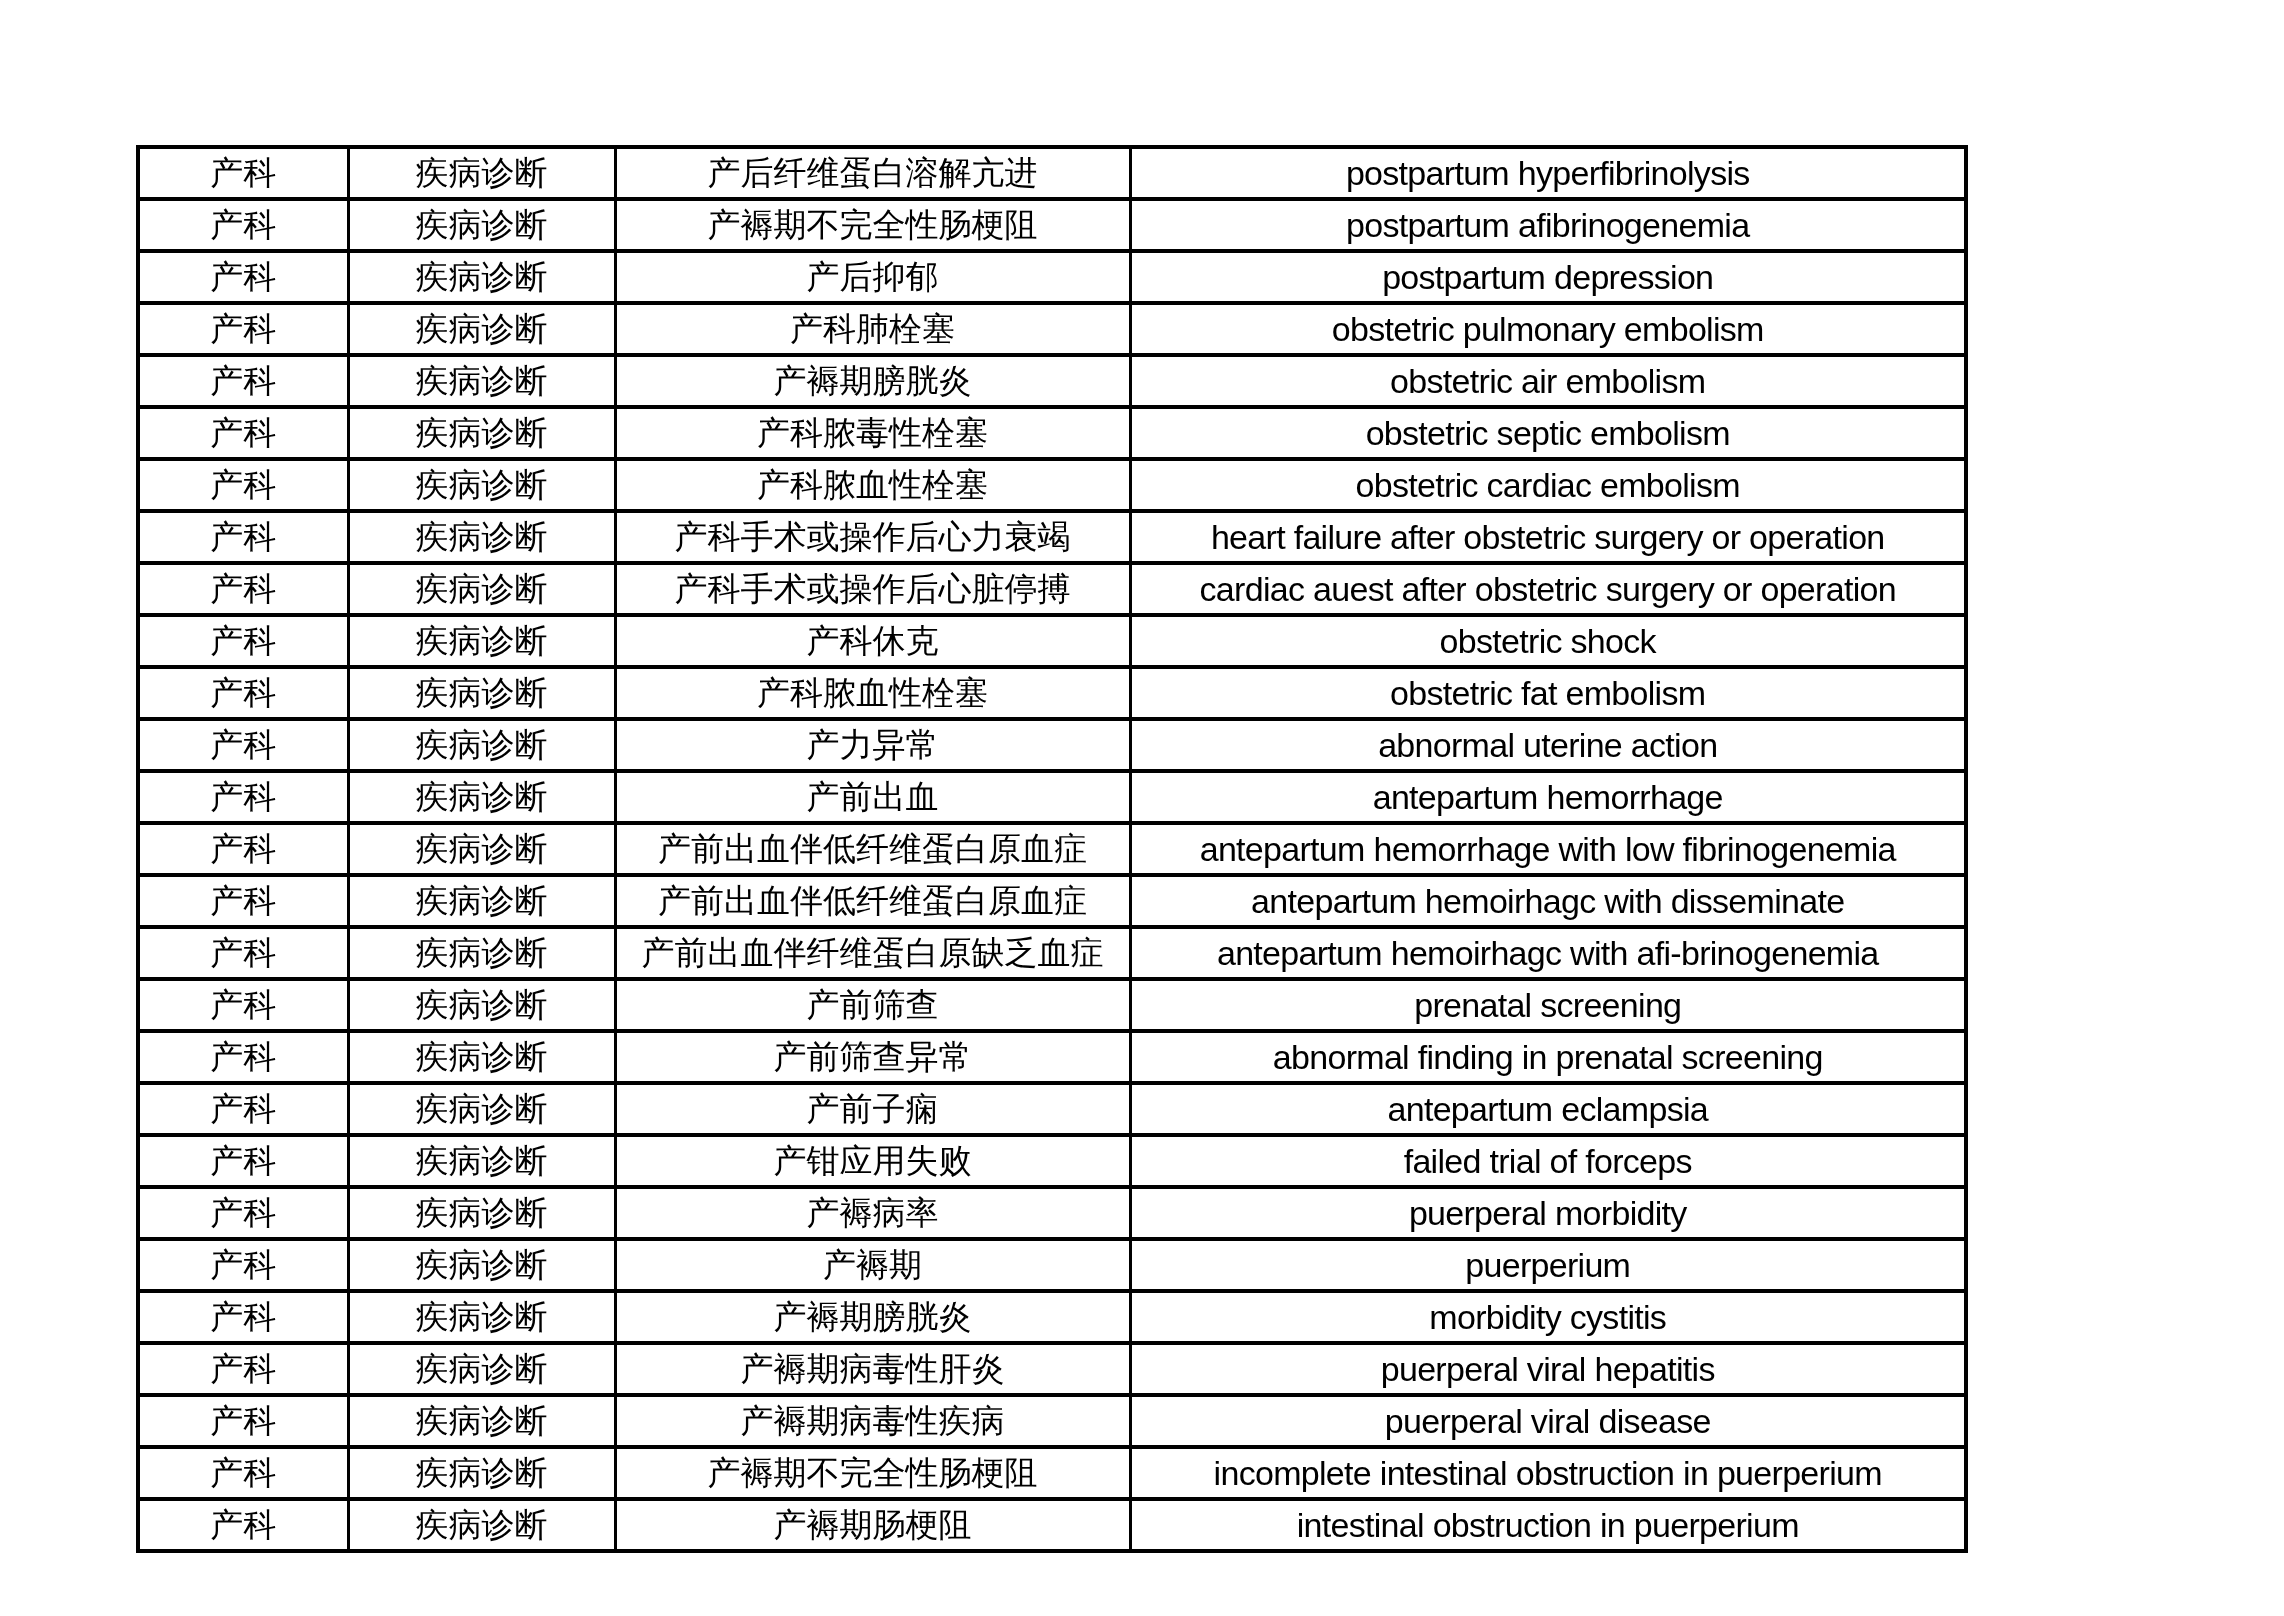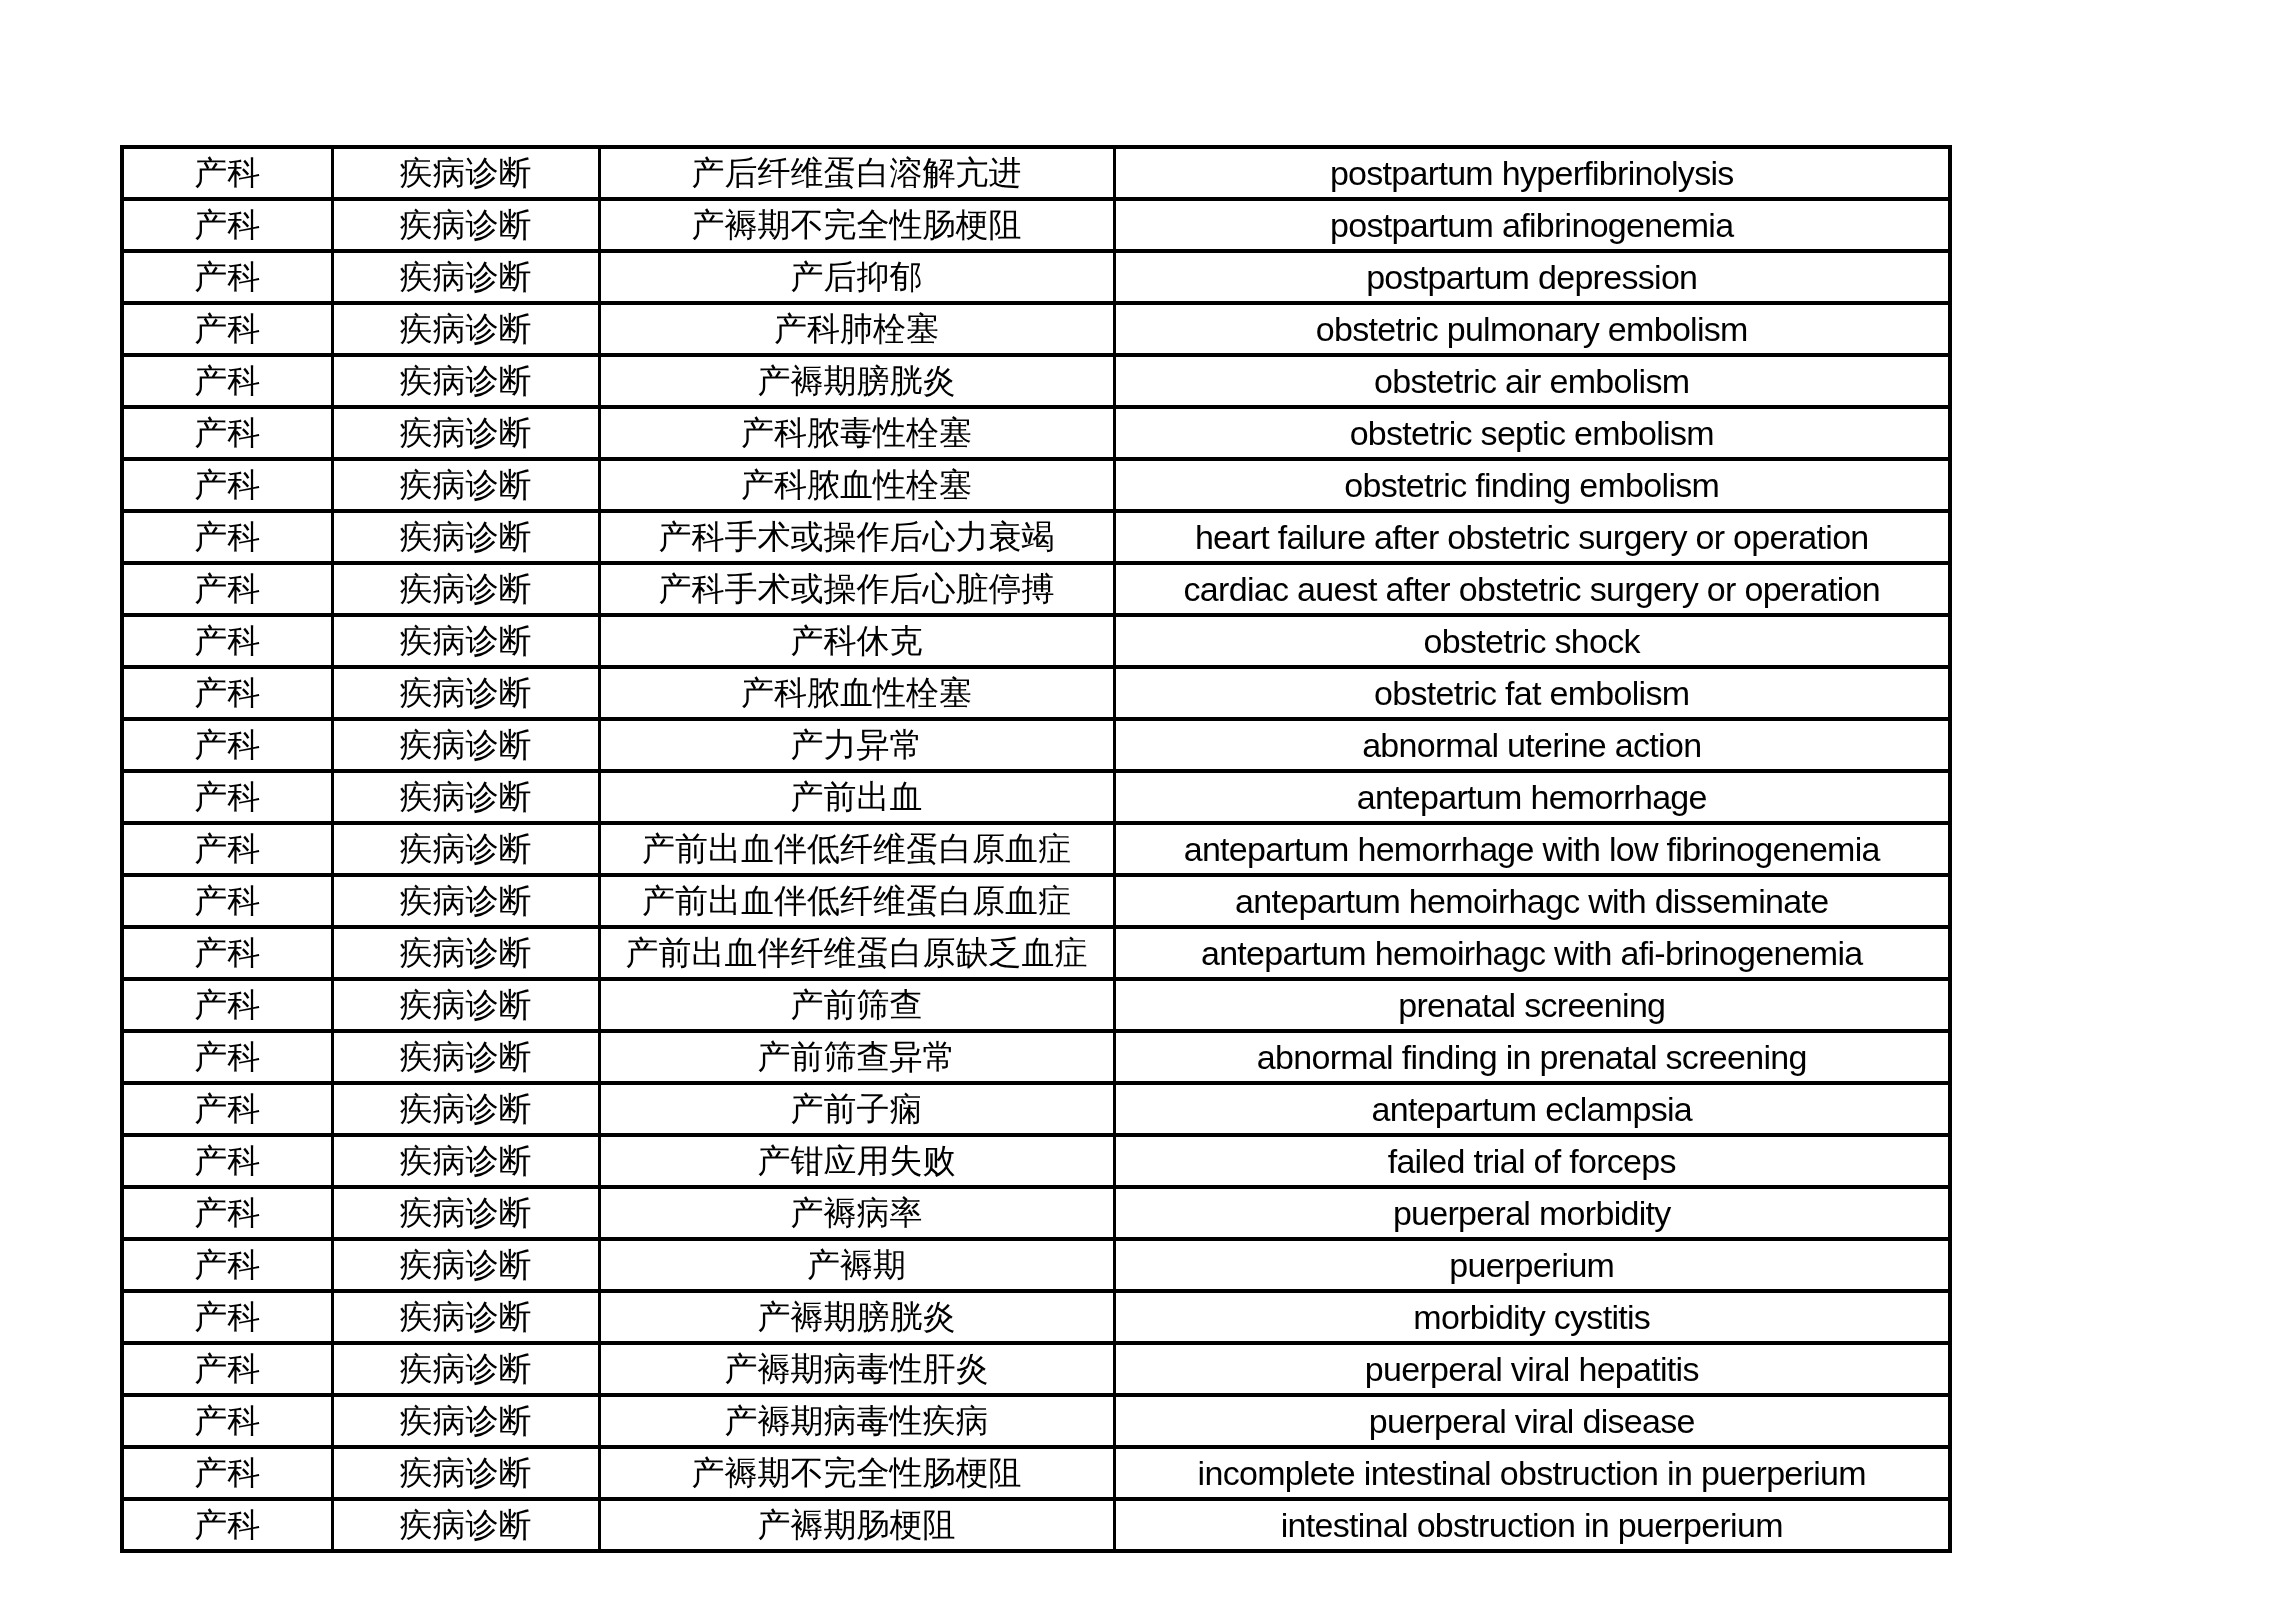--- a/index.html
+++ b/index.html
@@ -9,21 +9,21 @@
   }
   .page {
     position: relative;
     width: 2284px;
     height: 1616px;
     background: #ffffff;
     overflow: hidden;
   }
   table.term-table {
     position: absolute;
-    left: 120px;
+    left: 136px;
     top: 145px;
     border-collapse: collapse;
     table-layout: fixed;
     width: 1827px;
     background: #ffffff;
   }
   table.term-table, table.term-table td {
     border: 3.3px solid #000000;
   }
   table.term-table td {
@@ -98,21 +98,21 @@
         <tr>
           <td class="cn">产科</td>
           <td class="cn">疾病诊断</td>
           <td class="cn">产科脓毒性栓塞</td>
           <td class="en">obstetric septic embolism</td>
         </tr>
         <tr>
           <td class="cn">产科</td>
           <td class="cn">疾病诊断</td>
           <td class="cn">产科脓血性栓塞</td>
-          <td class="en">obstetric finding embolism</td>
+          <td class="en">obstetric cardiac embolism</td>
         </tr>
         <tr>
           <td class="cn">产科</td>
           <td class="cn">疾病诊断</td>
           <td class="cn">产科手术或操作后心力衰竭</td>
           <td class="en">heart failure after obstetric surgery or operation</td>
         </tr>
         <tr>
           <td class="cn">产科</td>
           <td class="cn">疾病诊断</td>

